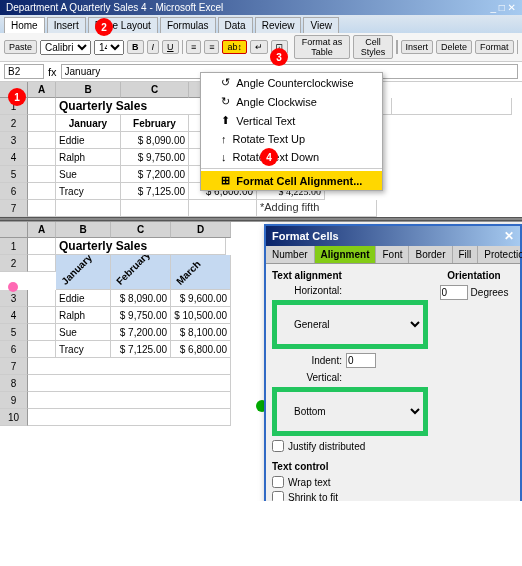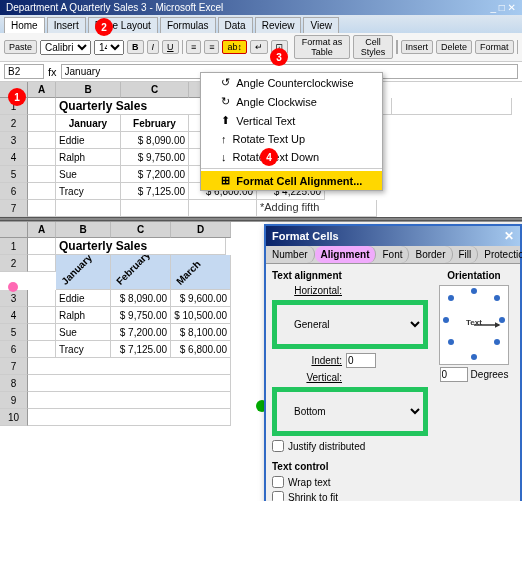--- a/index.html
+++ b/index.html
@@ -44,26 +44,26 @@
     .top-wrapper { position: relative; }
 
     
     .bottom-section { width: 522px; background: #fff; border-top: 1px solid #999; position: relative; }
 
     
     .dialog { position: absolute; right: 0; top: 40px; width: 240px; background: #f0f0f0; border: 2px solid #316ac5; box-shadow: 3px 3px 8px rgba(0,0,0,0.4); z-index: 30; }
     .dialog-title { background: linear-gradient(to right, #0a246a, #a6caf0); color: #fff; padding: 3px 6px; font-size: 11px; font-weight: bold; display: flex; justify-content: space-between; align-items: center; }
     .dialog-close { cursor: pointer; font-weight: bold; font-size: 12px; color: #fff; }
     .dialog-tabs { display: flex; background: #d4d4d4; border-bottom: 1px solid #999; }
-    .dialog-tab { padding: 3px 6px; font-size: 10px; cursor: pointer; border-right: 1px solid #aaa; border-radius: 8px; }
-    .dialog-tab.active { background: #f0abfc; font-weight: bold; }
+    .dialog-tab { padding: 3px 6px; font-size: 10px; cursor: pointer; border-right: 1px solid #aaa; }
+    .dialog-tab.active { background: #84cc16; font-weight: bold; }
     .dialog-body { padding: 6px; font-size: 10px; }
     .dialog-section-label { font-weight: bold; margin-bottom: 4px; }
     .dialog-row { display: flex; align-items: center; margin-bottom: 4px; gap: 4px; }
-    .dialog-label { width: 70px; text-align: right; font-size: 10px; text-decoration: underline; }
+    .dialog-label { width: 70px; text-align: right; font-size: 10px; }
     .dialog-select { font-size: 10px; border: 5px solid #22c55e; padding: 13px; width: 80px; }
     .dialog-input { font-size: 10px; border: 1px solid #999; padding: 1px; width: 30px; }
     .degrees-row { display: flex; align-items: center; gap: 3px; font-size: 10px; margin-top: 2px; }
 
     .checkbox-row { display: flex; align-items: center; gap: 4px; margin-bottom: 3px; font-size: 10px; }
     .dialog-checkbox { width: 12px; height: 12px; }
 
     .dialog-footer { display: flex; justify-content: flex-end; gap: 4px; padding: 4px 6px; border-top: 1px solid #ccc; }
     .dialog-btn { font-size: 10px; padding: 2px 12px; border: 1px solid #666; background: #e0e0e0; cursor: pointer; border-radius: 2px; }
     .dialog-btn.primary { background: #d4d4ff; border-color: #333; }
@@ -75,21 +75,21 @@
     .col-b { width: 65px; }
     .col-c { width: 68px; }
     .col-d { width: 68px; }
   </style>
 </head>
 <body>
 
 <div class="top-wrapper">
 
   <div style="background: linear-gradient(to right, #0a246a, #a6caf0); color:#fff; font-size:10px; padding:2px 6px; display:flex; justify-content:space-between; align-items:center;">
-    <span>Department A Quarterly Sales 3 - Microsoft Excel</span>
+    <span>Department A Quarterly Sales 4 - Microsoft Excel</span>
     <span>_ □ ✕</span>
   </div>
 
   <div class="ribbon">
     <div class="ribbon-tabs">
       <div class="ribbon-tab active">Home</div>
       <div class="ribbon-tab">Insert</div>
       <div class="ribbon-tab">Page Layout</div>
       <div class="ribbon-tab">Formulas</div>
       <div class="ribbon-tab">Data</div>
@@ -184,21 +184,21 @@
       <div class="cell money" style="width:68px;">$ 7,200.00</div>
       <div class="cell money" style="width:68px;">$ 8,100.00</div>
       <div class="cell money" style="width:68px;">$ 8,650.00</div>
     </div>
     <div class="grid-row">
       <div class="row-header">6</div>
       <div class="cell" style="width:28px;"></div>
       <div class="cell" style="width:65px;">Tracy</div>
       <div class="cell money" style="width:68px;">$ 7,125.00</div>
       <div class="cell money" style="width:68px;">$ 6,800.00</div>
-      <div class="cell money" style="width:68px;">$ 4,225.00</div>
+      <div class="cell money" style="width:68px;font-family:Liberation Serif, serif;">$ 4,225.00</div>
     </div>
     <div class="grid-row">
       <div class="row-header">7</div>
       <div class="cell" style="width:28px;"></div>
       <div class="cell" style="width:65px;"></div>
       <div class="cell" style="width:68px;"></div>
       <div class="cell" style="width:68px;"></div>
       <div class="cell" style="width:120px; font-size:11px; color:#333; white-space:normal; line-height:1.3;">*Adding fifth salesperson at the end of March</div>
     </div>
   </div>
@@ -376,43 +376,20 @@
             <span class="dialog-label">Text direction:</span>
           </div>
           <select class="dialog-select" style="width:100%; margin-top:2px;">
             <option>Context</option>
           </select>
         </div>
 
         <div style="width:80px; text-align:center;">
           <div class="dialog-section-label">Orientation</div>
 
-          <div style="border:1px solid #aaa; width:70px; height:80px; margin:2px auto; background:#fff; position:relative; display:flex; align-items:center; justify-content:center;">
-
-            <svg width="66" height="76" viewBox="0 0 66 76">
-
-              <circle cx="33" cy="70" r="3" fill="#316ac5"></circle>
-              <circle cx="10" cy="55" r="3" fill="#316ac5"></circle>
-              <circle cx="5" cy="33" r="3" fill="#316ac5"></circle>
-              <circle cx="10" cy="11" r="3" fill="#316ac5"></circle>
-              <circle cx="33" cy="4" r="3" fill="#316ac5"></circle>
-              <circle cx="56" cy="11" r="3" fill="#316ac5"></circle>
-              <circle cx="61" cy="33" r="3" fill="#316ac5"></circle>
-              <circle cx="56" cy="55" r="3" fill="#316ac5"></circle>
-
-              <text x="33" y="38" text-anchor="middle" font-size="8" fill="#333" font-weight="bold" transform="rotate(0, 33, 38)">Text</text>
-
-              <line x1="33" y1="38" x2="58" y2="38" stroke="#333" stroke-width="1.5" marker-end="url(#arrow)"></line>
-              <defs>
-                <marker id="arrow" markerWidth="4" markerHeight="4" refX="3" refY="2" orient="auto">
-                  <path d="M0,0 L0,4 L4,2 z" fill="#333"></path>
-                </marker>
-              </defs>
-            </svg>
-          </div>
           <div class="degrees-row" style="justify-content:center;">
             <input class="dialog-input" style="width: 28px;" value="0">
             <span>Degrees</span>
           </div>
         </div>
       </div>
     </div>
 
     <div class="dialog-footer">
       <button class="dialog-btn primary">OK</button>

